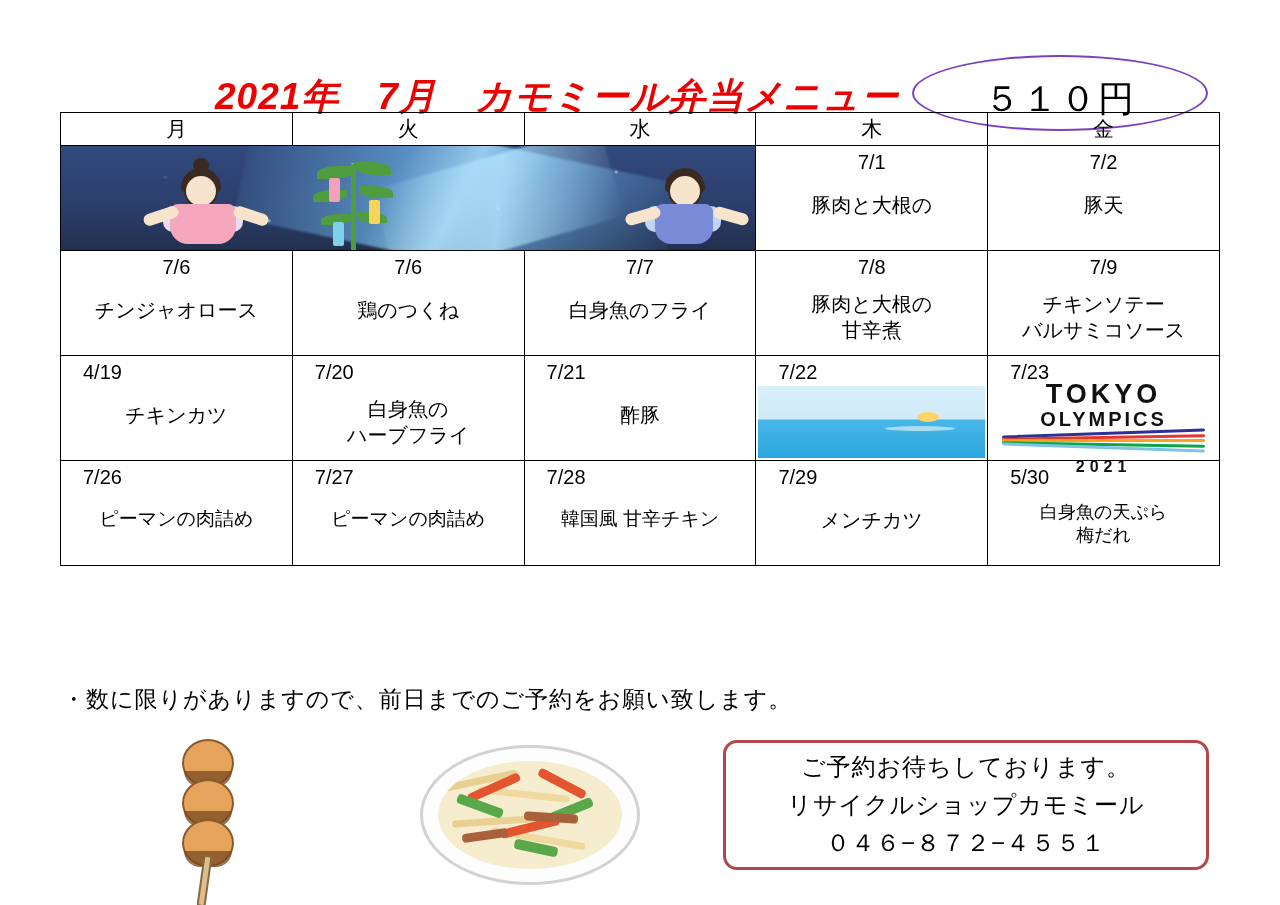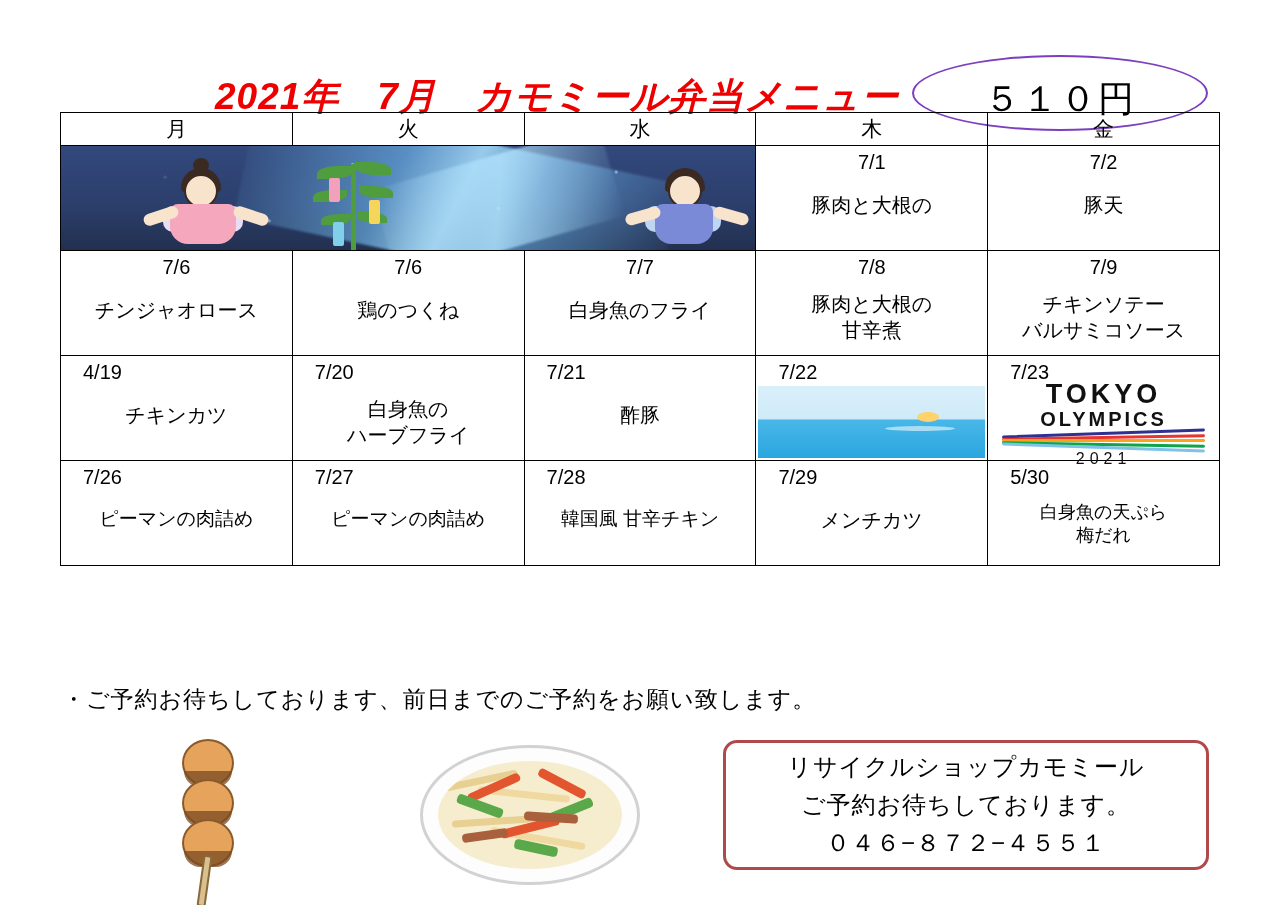--- a/index.html
+++ b/index.html
@@ -274,24 +274,24 @@
     margin: 2px 14px 0 14px;
   }
   .oly-ribbon span {
     position: absolute;
     left: 0; right: 0;
     height: 3px;
     border-radius: 2px;
   }
   .oly-year {
     font-size: 16px;
-    font-weight: normal;
+    font-weight: bold;
     letter-spacing: 5px;
     color: #111;
-    margin-top: 2px;
+    margin-top: 10px;
   }
 
   
   .note {
     position: absolute;
     left: 62px;
     top: 684px;
     font-size: 23px;
     letter-spacing: 1px;
   }
@@ -537,21 +537,21 @@
       </td>
       <td class="cell">
         <div class="date leftish">5/30</div>
         <div class="menu tight" style="white-space:pre-line;">白身魚の天ぷら
 梅だれ</div>
       </td>
     </tr>
   </tbody>
 </table>
 
-<div class="note">・ご予約お待ちしております、前日までのご予約をお願い致します。</div>
+<div class="note">・数に限りがありますので、前日までのご予約をお願い致します。</div>
 
 <div class="dango">
   <div class="ball" style="top:4px;"></div>
   <div class="glaze" style="top:36px;"></div>
   <div class="ball" style="top:44px;"></div>
   <div class="glaze" style="top:76px;"></div>
   <div class="ball" style="top:84px;"></div>
   <div class="glaze" style="top:116px;"></div>
   <div class="stick"></div>
 </div>
@@ -568,16 +568,16 @@
     <div class="noodle" style="left:62px; top:62px; width:60px; height:9px;  background:#e2552f; transform:rotate(-14deg);"></div>
     <div class="noodle" style="left:18px; top:40px; width:48px; height:10px; background:#5ba84a; transform:rotate(20deg);"></div>
     <div class="noodle" style="left:110px;top:44px; width:46px; height:10px; background:#5ba84a; transform:rotate(-22deg);"></div>
     <div class="noodle" style="left:76px; top:82px; width:44px; height:10px; background:#5ba84a; transform:rotate(12deg);"></div>
     <div class="noodle" style="left:86px; top:52px; width:54px; height:9px;  background:#a9603c; transform:rotate(4deg);"></div>
     <div class="noodle" style="left:24px; top:70px; width:46px; height:9px;  background:#a9603c; transform:rotate(-8deg);"></div>
   </div>
 </div>
 
 <div class="contact-box">
+  <div class="contact-line">ご予約お待ちしております。</div>
   <div class="contact-line">リサイクルショップカモミール</div>
-  <div class="contact-line">ご予約お待ちしております。</div>
   <div class="contact-line">０４６−８７２−４５５１</div>
 </div>
 
 </body></html>

